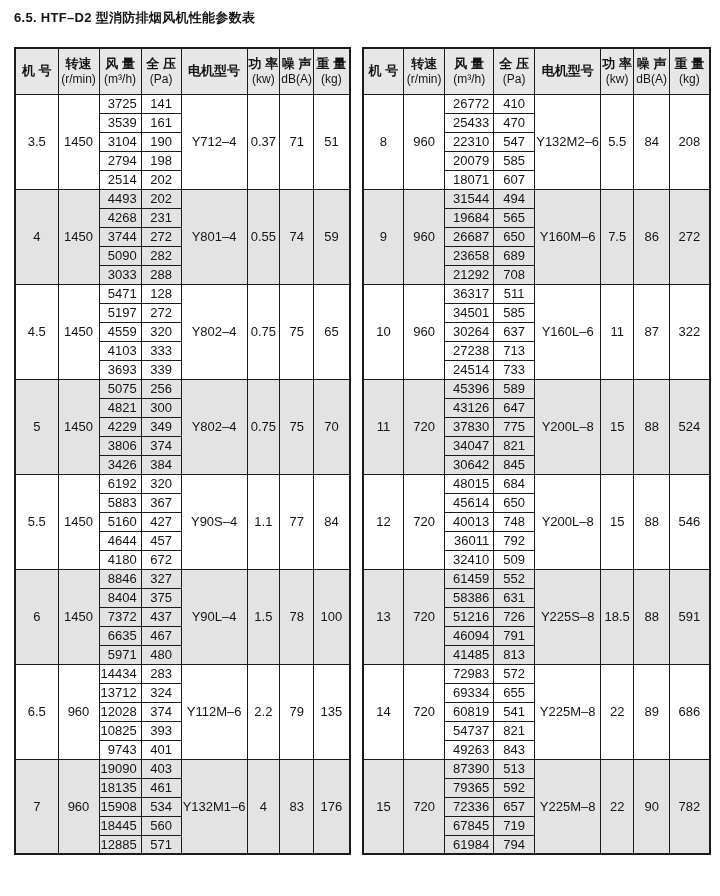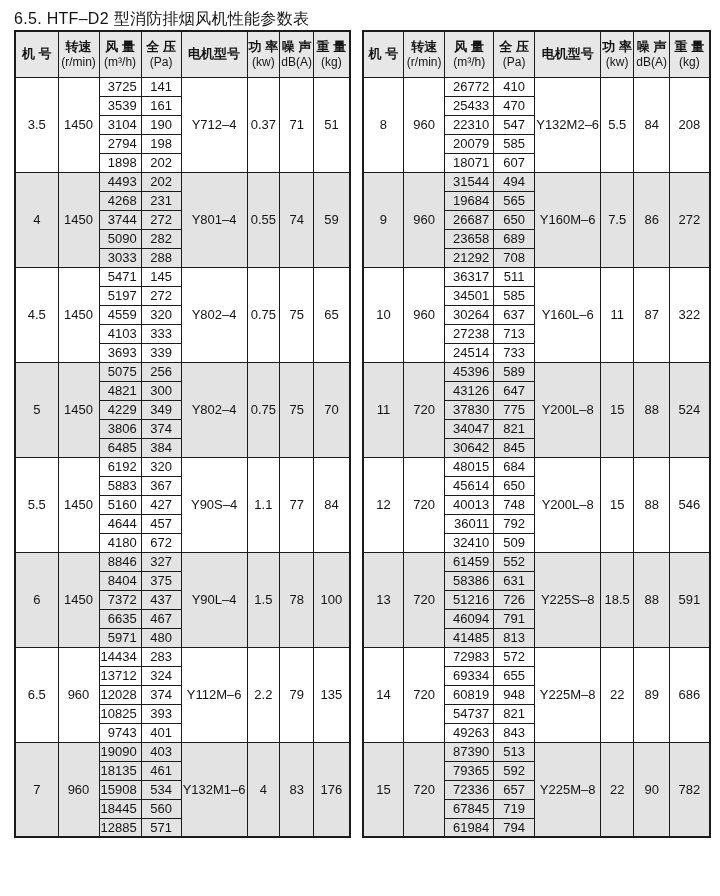--- a/index.html
+++ b/index.html
@@ -5,24 +5,24 @@
   * { box-sizing: border-box; margin: 0; padding: 0; }
   html, body { background: #ffffff; }
   body {
     width: 720px; height: 896px;
     font-family: "Liberation Sans", "DejaVu Sans", sans-serif;
     color: var(--text, #141414);
     overflow: hidden;
   }
   .page { padding: 9px 0 0 14px; }
   .title {
-    font-size: 16px;
-    font-weight: normal;
+    font-size: 13px;
+    font-weight: bold;
     letter-spacing: 0.3px;
-    margin-bottom: 0;
+    margin-bottom: 20px;
   }
   .tables { display: flex; align-items: flex-start; gap: 11px; }
   table.fan-table {
     border-collapse: collapse;
     table-layout: fixed;
     border: 2px solid var(--border, #1b1b1b);
   }
   .fan-table th, .fan-table td {
     border: 1px solid var(--border, #1b1b1b);
     text-align: center;
@@ -111,21 +111,21 @@
           </tr>
           <tr>
             <td class="flow">3104</td>
             <td>190</td>
           </tr>
           <tr>
             <td class="flow">2794</td>
             <td>198</td>
           </tr>
           <tr>
-            <td class="flow">1898</td>
+            <td class="flow">2514</td>
             <td>202</td>
           </tr>
           <tr class="shaded">
             <td rowspan="5">4</td>
             <td rowspan="5">1450</td>
             <td class="flow">4493</td>
             <td>202</td>
             <td rowspan="5">Y801–4</td>
             <td rowspan="5">0.55</td>
             <td rowspan="5">74</td>
@@ -144,21 +144,21 @@
             <td>282</td>
           </tr>
           <tr class="shaded">
             <td class="flow">3033</td>
             <td>288</td>
           </tr>
           <tr>
             <td rowspan="5">4.5</td>
             <td rowspan="5">1450</td>
             <td class="flow">5471</td>
-            <td>145</td>
+            <td>128</td>
             <td rowspan="5">Y802–4</td>
             <td rowspan="5">0.75</td>
             <td rowspan="5">75</td>
             <td rowspan="5">65</td>
           </tr>
           <tr>
             <td class="flow">5197</td>
             <td>272</td>
           </tr>
           <tr>
@@ -189,21 +189,21 @@
           </tr>
           <tr class="shaded">
             <td class="flow">4229</td>
             <td>349</td>
           </tr>
           <tr class="shaded">
             <td class="flow">3806</td>
             <td>374</td>
           </tr>
           <tr class="shaded">
-            <td class="flow">6485</td>
+            <td class="flow">3426</td>
             <td>384</td>
           </tr>
           <tr>
             <td rowspan="5">5.5</td>
             <td rowspan="5">1450</td>
             <td class="flow">6192</td>
             <td>320</td>
             <td rowspan="5">Y90S–4</td>
             <td rowspan="5">1.1</td>
             <td rowspan="5">77</td>
@@ -516,21 +516,21 @@
             <td rowspan="5">22</td>
             <td rowspan="5">89</td>
             <td rowspan="5">686</td>
           </tr>
           <tr>
             <td class="flow">69334</td>
             <td>655</td>
           </tr>
           <tr>
             <td class="flow">60819</td>
-            <td>948</td>
+            <td>541</td>
           </tr>
           <tr>
             <td class="flow">54737</td>
             <td>821</td>
           </tr>
           <tr>
             <td class="flow">49263</td>
             <td>843</td>
           </tr>
           <tr class="shaded">

